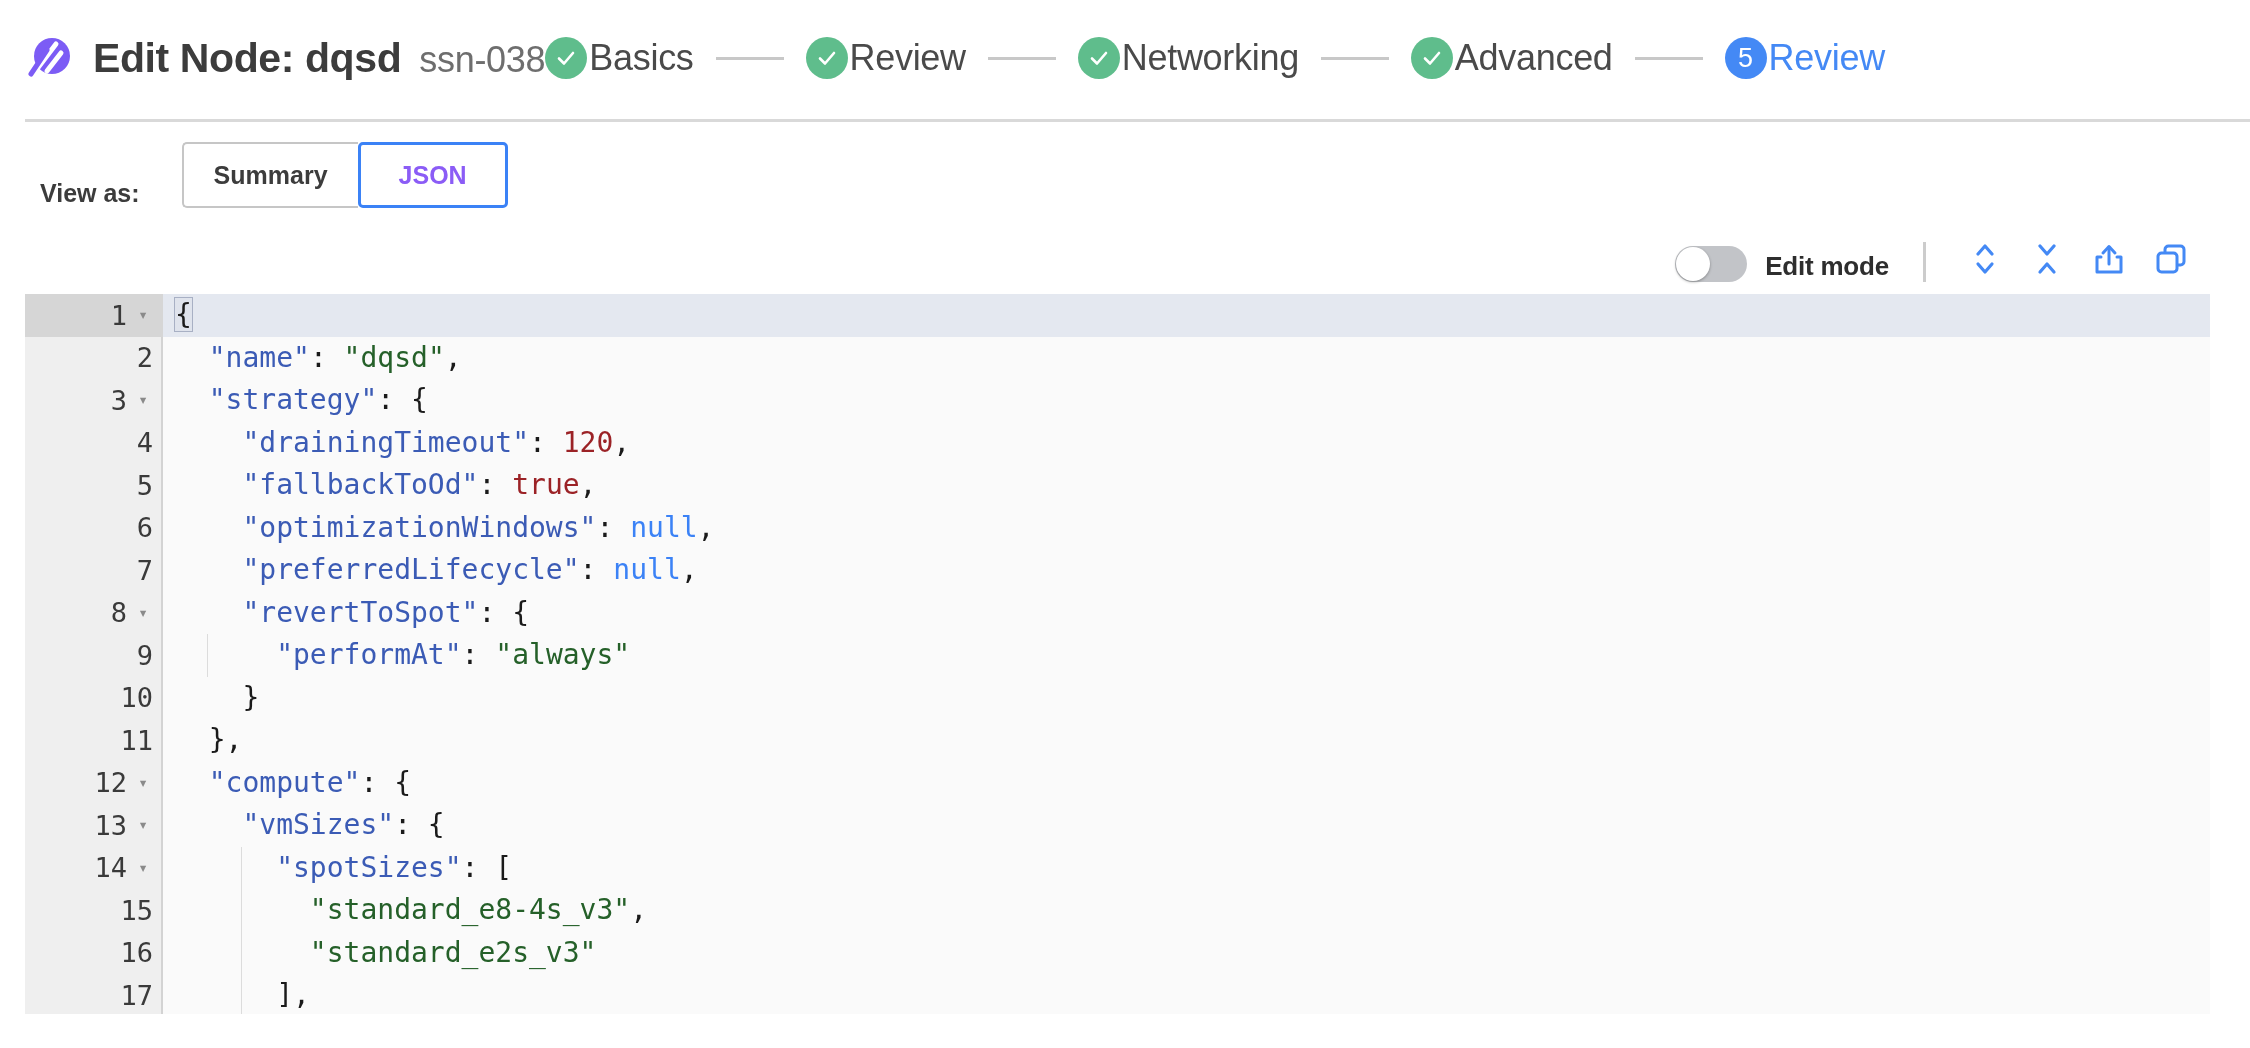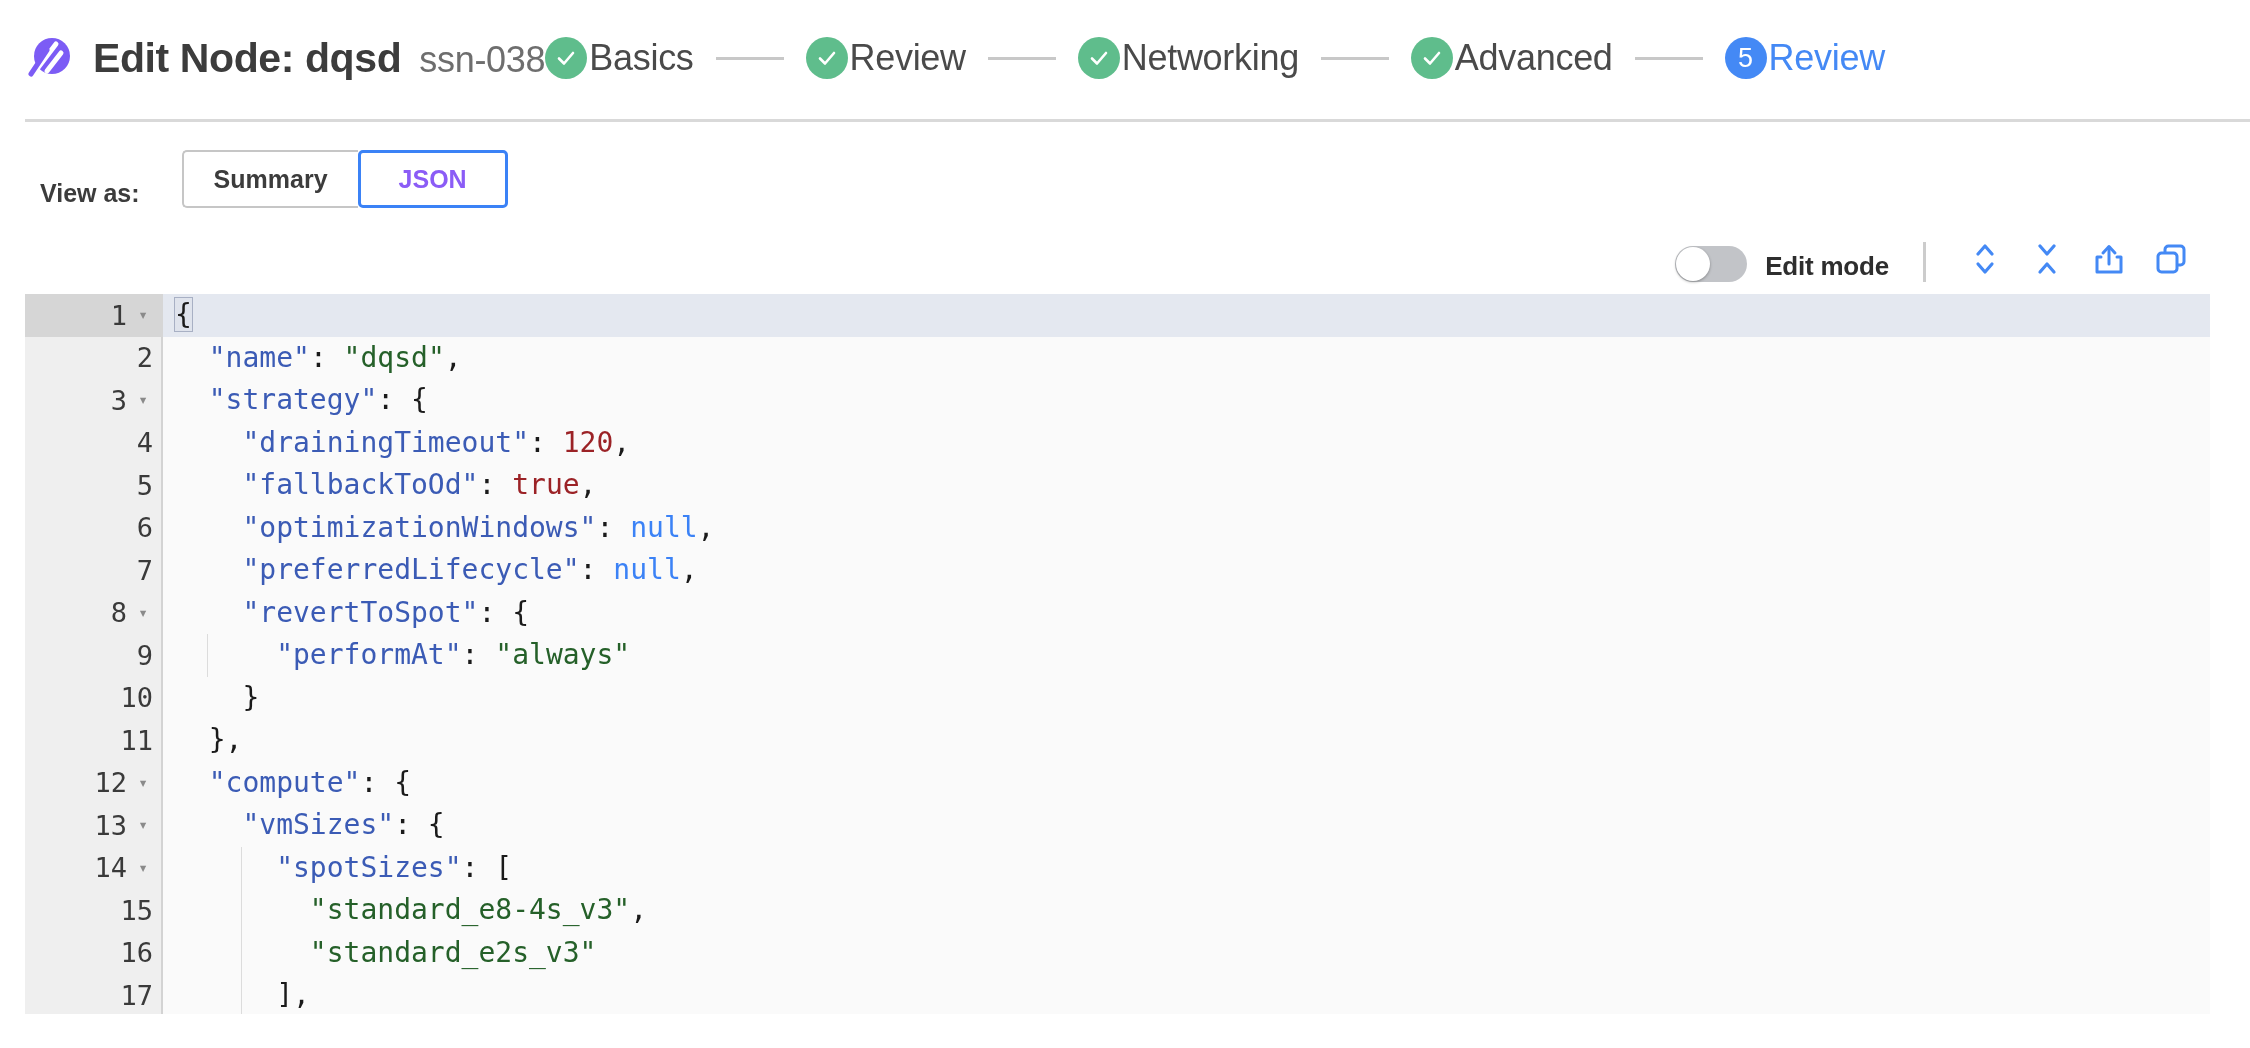--- a/index.html
+++ b/index.html
@@ -109,21 +109,21 @@
     height: 86px;
   }
   .viewas-label {
     font-size: 25px;
     font-weight: 700;
     color: #3c3c3c;
     margin-right: 42px;
   }
   .segmented {
     display: flex;
-    height: 58px;
+    height: 66px;
   }
   .seg-btn {
     display: flex;
     align-items: center;
     justify-content: center;
     padding: 0 30px;
     font-size: 25px;
     font-weight: 700;
     background: #ffffff;
     cursor: pointer;

